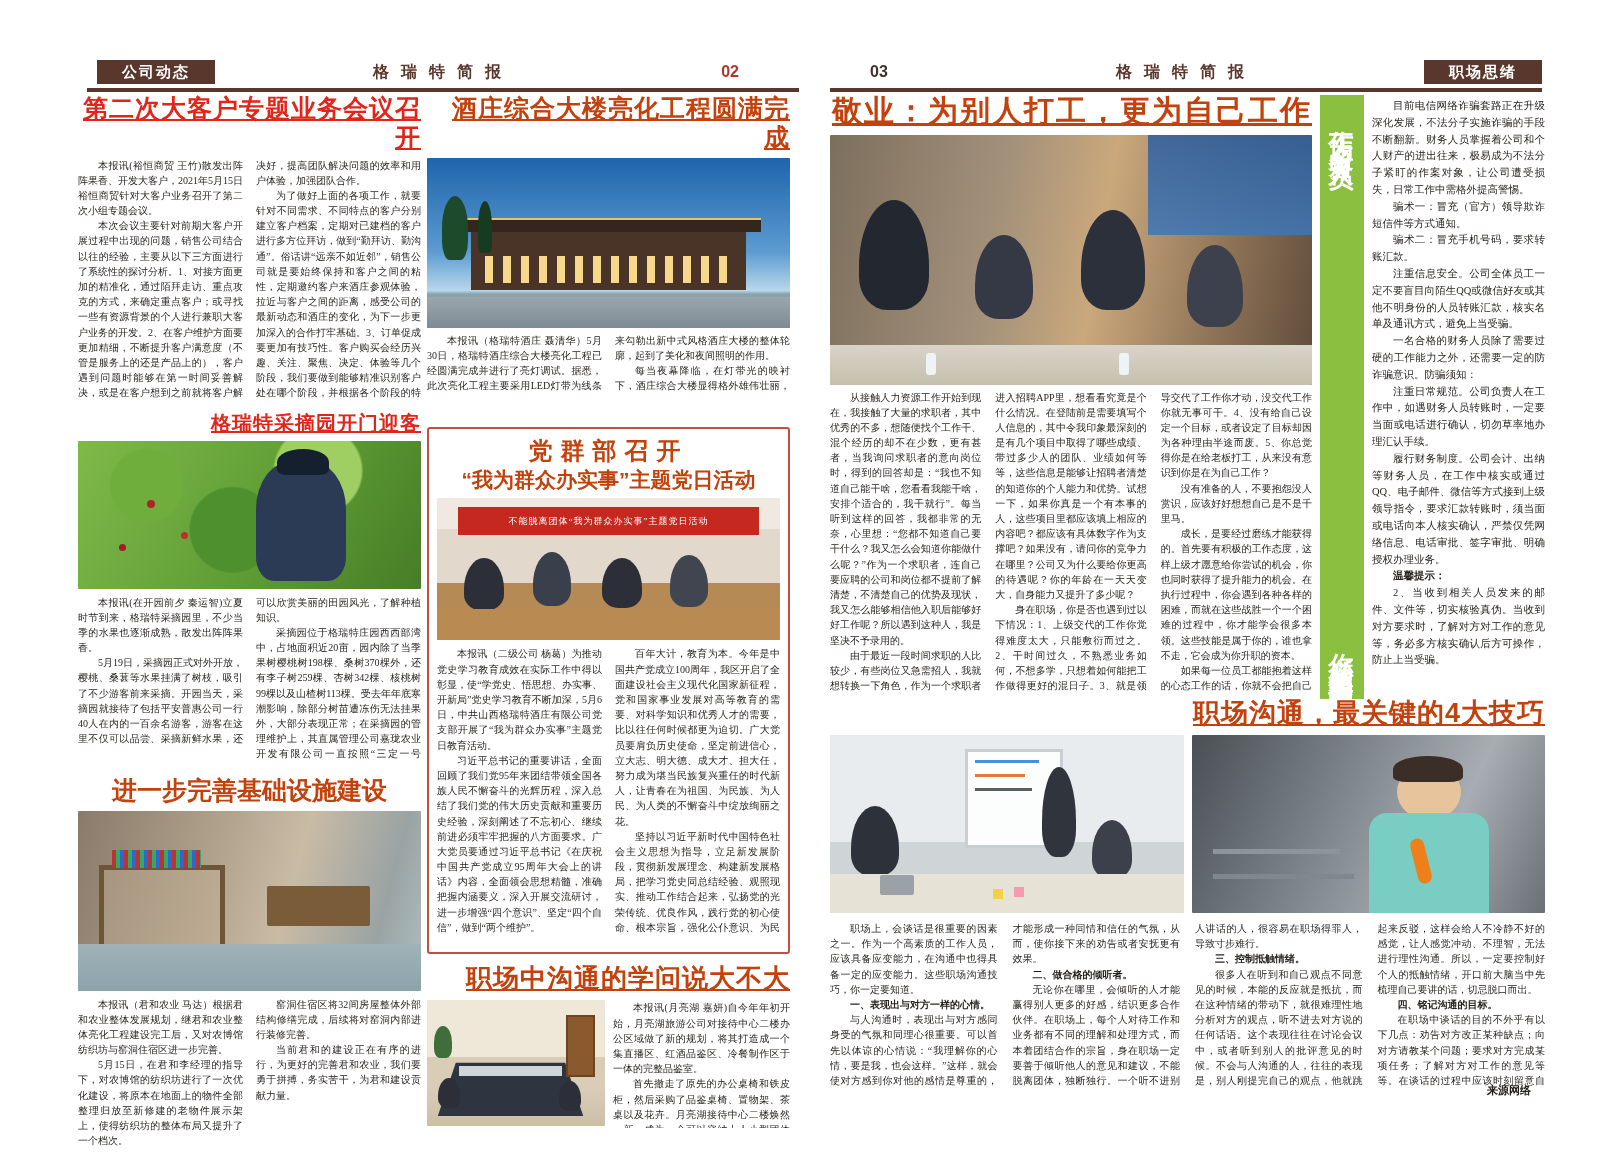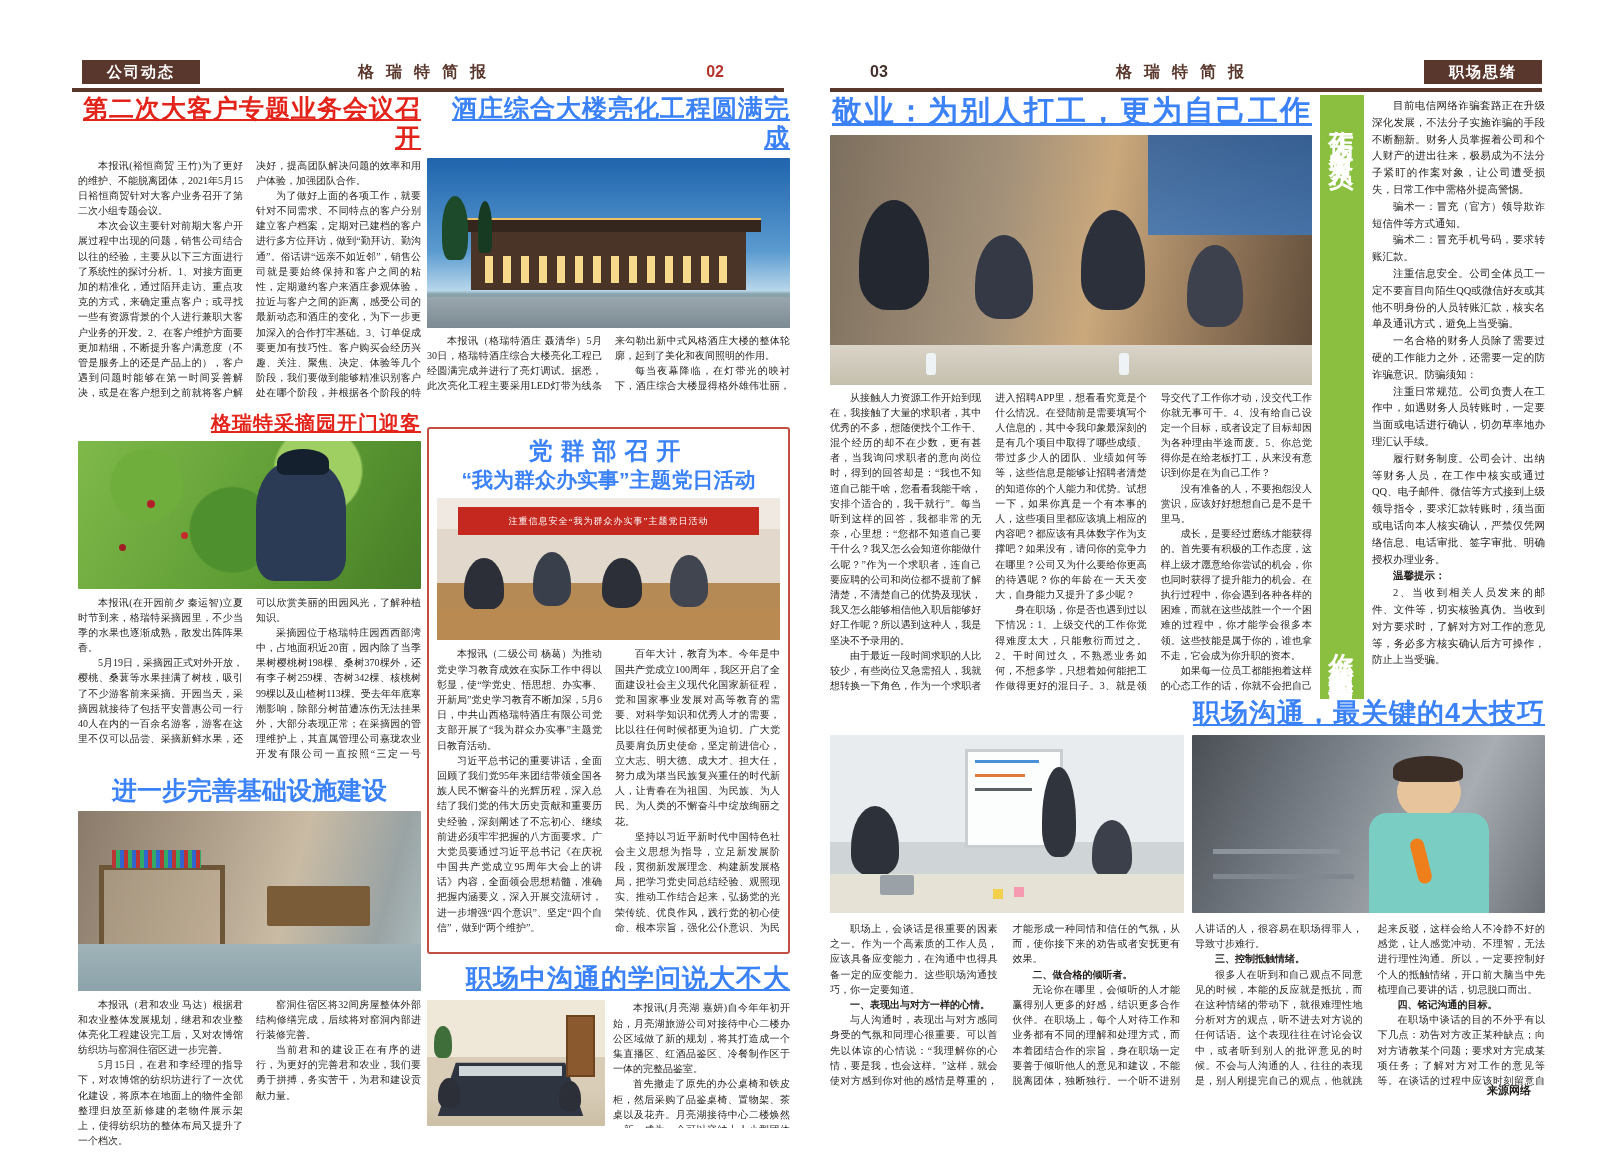--- a/index.html
+++ b/index.html
@@ -10,21 +10,21 @@
   .pg-head{position:absolute;top:60px;height:28px;width:712px;border-bottom:4px solid #5a372c;}
   .sec-box{position:absolute;top:0;width:118px;height:24px;background:#5a372c;color:#fff;
            font-family:"Liberation Sans",sans-serif;font-size:15px;font-weight:bold;
            display:flex;align-items:center;justify-content:center;letter-spacing:2px;}
   .masthead{position:absolute;top:2px;left:0;right:0;text-align:center;color:#5a372c;
             font-size:16px;font-weight:bold;letter-spacing:12px;}
   .pg-num{position:absolute;top:3px;font-family:"Liberation Sans",sans-serif;
           font-size:16px;font-weight:bold;text-align:center;}
   
   .t-red{color:#e2241b;}
-  .t-blk{color:#3b82f6;}
+  .t-blk{color:#c2410c;}
   .h-big{font-family:"Liberation Sans",sans-serif;font-weight:bold;text-align:right;
          font-size:26px;line-height:1.15;margin:0 0 6px 0;letter-spacing:1px;text-decoration:underline;}
   .h-mid{font-family:"Liberation Sans",sans-serif;font-weight:bold;text-align:center;
          font-size:24px;line-height:1.2;margin:8px 0 6px 0;}
   
   .jtext{font-size:10px;line-height:1.52;text-align:justify;overflow:hidden;column-fill:auto;}
   .jtext p{margin:0;text-indent:2em;}
   .col2{column-count:2;column-gap:13px;}
   .col3{column-count:3;column-gap:14px;}
   .col4{column-count:4;column-gap:15px;}
@@ -63,30 +63,30 @@
           padding:16px 0;box-sizing:border-box;}
   .vstrip span{writing-mode:vertical-rl;text-orientation:upright;color:#ffffff;
           font-family:"Liberation Sans",sans-serif;font-weight:bold;font-size:25px;letter-spacing:5px;}
   
   .pbox{border:2px solid #c24f44;border-radius:3px;padding:6px 8px;margin-top:6px;}
   .credit{position:absolute;right:14px;bottom:10px;font-size:11px;font-weight:bold;}
 </style>
 </head>
 <body>
 
-<div class="pg-head" style="left:72px;">
+<div class="pg-head" style="left:87px;">
   <div class="sec-box" style="left:10px;">公司动态</div>
   <div class="masthead">格瑞特简报</div>
   <div class="pg-num" style="right:60px;color:#b4342a;">02</div>
 </div>
 
 <div class="abs" style="left:78px;top:94px;width:343px;">
   <h2 class="h-big t-red" style="font-size:25px;">第二次大客户专题业务会议召开</h2>
   <div class="jtext col2" style="height:246px;">
-    <p>本报讯(裕恒商贸 王竹)为了更好的维护、不能脱离团体，2021年5月15日裕恒商贸针对大客户业务召开了第二次小组专题会议。</p>
+    <p>本报讯(裕恒商贸 王竹)散发出阵阵果香、开发大客户，2021年5月15日裕恒商贸针对大客户业务召开了第二次小组专题会议。</p>
     <p>本次会议主要针对前期大客户开展过程中出现的问题，销售公司结合以往的经验，主要从以下三方面进行了系统性的探讨分析。1、对接方面更加的精准化，通过陌拜走访、重点攻克的方式，来确定重点客户；或寻找一些有资源背景的个人进行兼职大客户业务的开发。2、在客户维护方面要更加精细，不断提升客户满意度（不管是服务上的还是产品上的），客户遇到问题时能够在第一时间妥善解决，或是在客户想到之前就将客户解决好，提高团队解决问题的效率和用户体验，加强团队合作。</p>
     <p>为了做好上面的各项工作，就要针对不同需求、不同特点的客户分别建立客户档案，定期对已建档的客户进行多方位拜访，做到“勤拜访、勤沟通”。俗话讲“远亲不如近邻”，销售公司就是要始终保持和客户之间的粘性，定期邀约客户来酒庄参观体验，拉近与客户之间的距离，感受公司的最新动态和酒庄的变化，为下一步更加深入的合作打牢基础。3、订单促成要更加有技巧性。客户购买会经历兴趣、关注、聚焦、决定、体验等几个阶段，我们要做到能够精准识别客户处在哪个阶段，并根据各个阶段的特点来促成销售，而达成销售仅仅只是服务的开始，最重要的是要做好售后维护工作。</p>
 
   </div>
   <h2 class="h-big t-red" style="margin-top:8px;font-size:20px;">格瑞特采摘园开门迎客</h2>
   <div class="photo ph-green" style="height:148px;">
     <div class="ph-el" style="left:52%;top:14%;width:90px;height:120px;background:#2b3a55;border-radius:40% 40% 20% 20%;"></div>
     <div class="ph-el" style="left:58%;top:6%;width:52px;height:26px;background:#15202e;border-radius:50% 50% 20% 20%;"></div>
     <div class="ph-el" style="left:20%;top:40%;width:8px;height:8px;background:#b3202a;border-radius:50%;"></div>
     <div class="ph-el" style="left:30%;top:62%;width:7px;height:7px;background:#c62b2b;border-radius:50%;"></div>
@@ -123,21 +123,21 @@
     <div class="ph-el" style="left:0;bottom:0;width:100%;height:18%;background:linear-gradient(#9aa6ad,#7c8b94);"></div>
   </div>
   <div class="jtext col2" style="height:88px;margin-top:5px;">
     <p>本报讯（格瑞特酒庄 聂清华）5月30日，格瑞特酒庄综合大楼亮化工程已经圆满完成并进行了亮灯调试。据悉，此次亮化工程主要采用LED灯带为线条来勾勒出新中式风格酒庄大楼的整体轮廓，起到了美化和夜间照明的作用。</p>
     <p>每当夜幕降临，在灯带光的映衬下，酒庄综合大楼显得格外雄伟壮丽，让人内心充满了温暖，更成为了夏日夜晚的一道靓丽风景。</p>
   </div>
   <div class="pbox">
     <h2 class="h-mid t-blk" style="margin:2px 0;font-size:24px;letter-spacing:8px;">党群部召开</h2>
     <h2 class="h-mid t-blk" style="margin:0 0 6px 0;font-size:21px;">“我为群众办实事”主题党日活动</h2>
     <div class="photo ph-room" style="height:142px;">
-      <div class="banner">注重信息安全“我为群众办实事”主题党日活动</div>
+      <div class="banner">不能脱离团体“我为群众办实事”主题党日活动</div>
       <div class="sil" style="left:8%;top:42%;width:40px;height:52px;"></div>
       <div class="sil" style="left:28%;top:38%;width:38px;height:54px;background:#3a3f4c;"></div>
       <div class="sil" style="left:48%;top:42%;width:40px;height:50px;"></div>
       <div class="sil" style="left:68%;top:40%;width:38px;height:52px;background:#40454f;"></div>
       <div class="ph-el" style="left:0;bottom:0;width:100%;height:22%;background:#b98a52;"></div>
     </div>
     <div class="jtext col2" style="height:300px;margin-top:6px;">
       <p>本报讯（二级公司 杨葛）为推动党史学习教育成效在实际工作中得以彰显，使“学党史、悟思想、办实事、开新局”党史学习教育不断加深，5月6日，中共山西格瑞特酒庄有限公司党支部开展了“我为群众办实事”主题党日教育活动。</p>
       <p>习近平总书记的重要讲话，全面回顾了我们党95年来团结带领全国各族人民不懈奋斗的光辉历程，深入总结了我们党的伟大历史贡献和重要历史经验，深刻阐述了不忘初心、继续前进必须牢牢把握的八方面要求。广大党员要通过习近平总书记《在庆祝中国共产党成立95周年大会上的讲话》内容，全面领会思想精髓，准确把握内涵要义，深入开展交流研讨，进一步增强“四个意识”、坚定“四个自信”，做到“两个维护”。</p>
       <p>百年大计，教育为本。今年是中国共产党成立100周年，我区开启了全面建设社会主义现代化国家新征程，党和国家事业发展对高等教育的需要、对科学知识和优秀人才的需要，比以往任何时候都更为迫切。广大党员要肩负历史使命，坚定前进信心，立大志、明大德、成大才、担大任，努力成为堪当民族复兴重任的时代新人，让青春在为祖国、为民族、为人民、为人类的不懈奋斗中绽放绚丽之花。</p>

